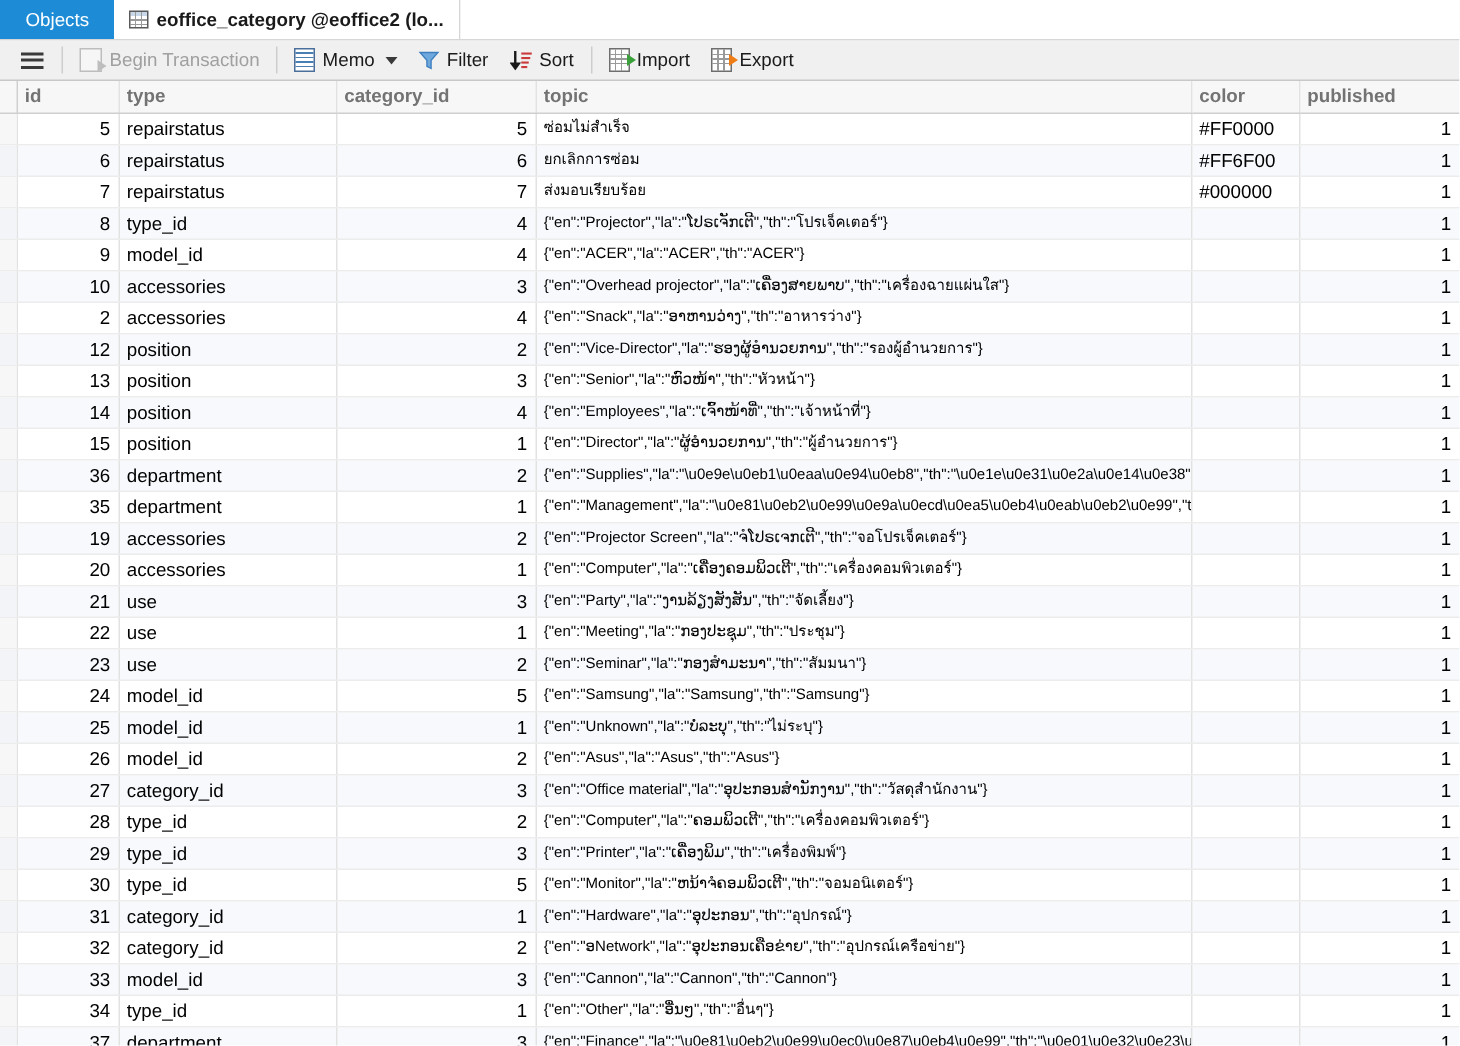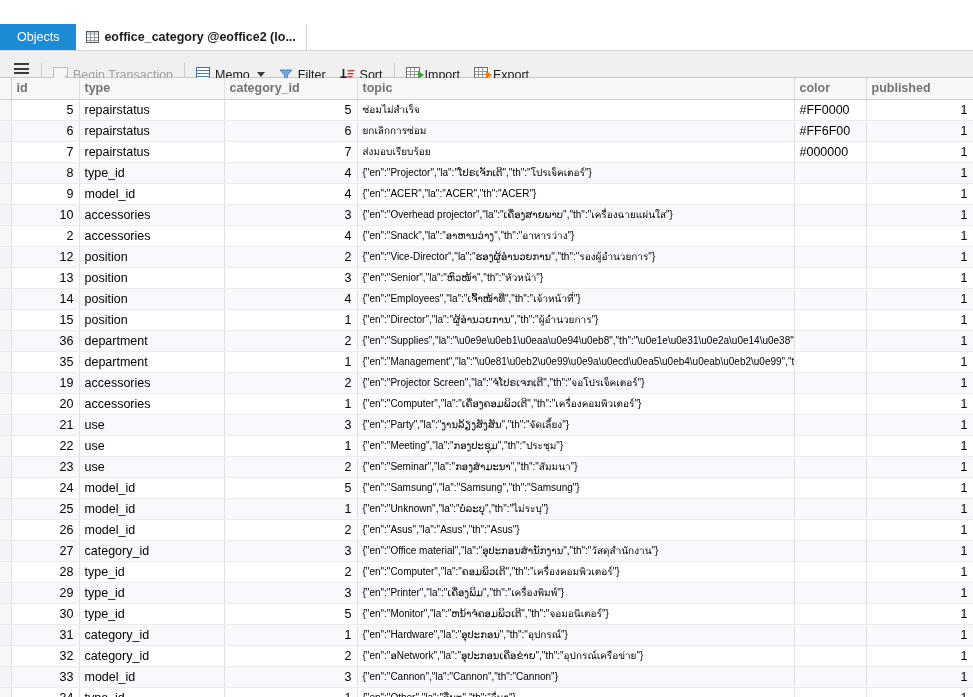--- a/index.html
+++ b/index.html
@@ -17,21 +17,20 @@
     -webkit-font-smoothing: antialiased;
   }
 
   
   .tabbar {
     display: flex;
     align-items: flex-end;
     height: 26px;
     background: #f0f0f0;
     border-bottom: 1px solid #d6d6d6;
-    margin-top: 24px;
   }
   .tab {
     display: flex;
     align-items: center;
     gap: 5px;
     height: 26px;
     box-sizing: border-box;
     padding: 0 10px;
     font-size: 12.5px;
     white-space: nowrap;
@@ -71,20 +70,21 @@
                       transparent 7px, #9a9a9a 7px, #9a9a9a 8px, transparent 8px),
       linear-gradient(to bottom, #c9d8e8 0px, #c9d8e8 3px, transparent 3px,
                       transparent 5px, #9a9a9a 5px, #9a9a9a 6px, transparent 6px,
                       transparent 8px, #9a9a9a 8px, #9a9a9a 9px, transparent 9px);
   }
   .tab.active .grid-icon { border-color: #5a5a5a; }
 
   
   .toolbar {
     display: flex;
+    align-items: center;
     height: 27px;
     background: #f0f0f0;
     border-bottom: 1px solid #c8c8c8;
     padding: 12px 4px;
     box-sizing: border-box;
   }
   .tb-item {
     display: flex;
     align-items: center;
     gap: 5px;

